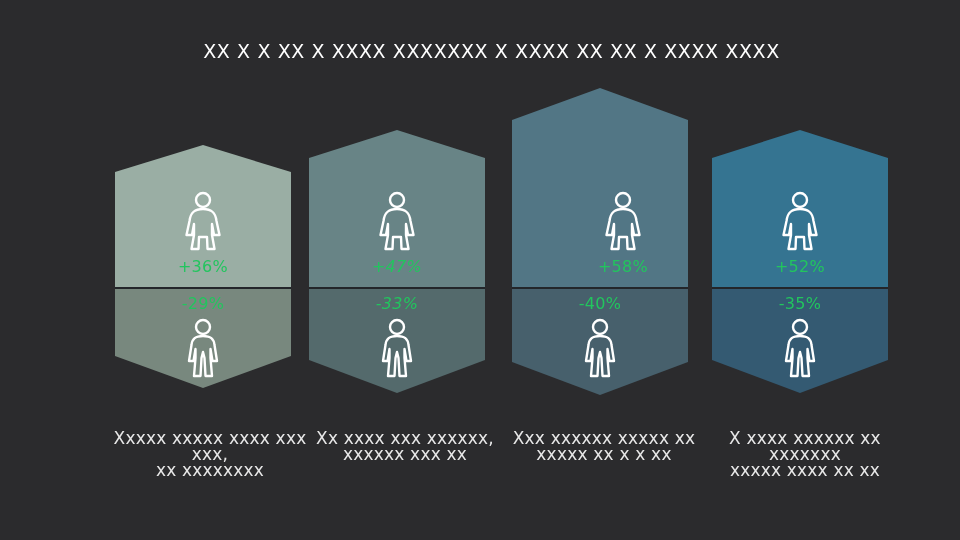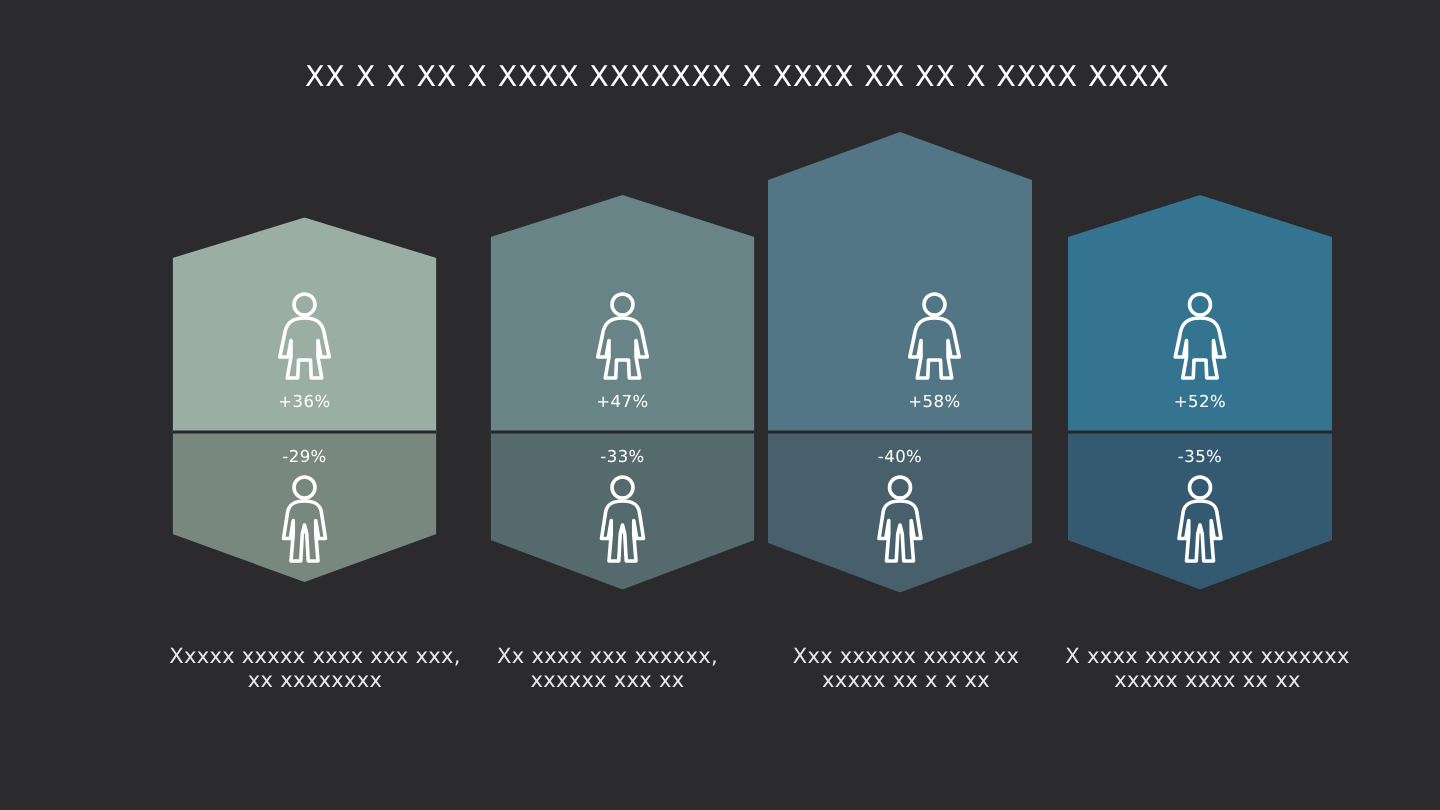--- a/index.html
+++ b/index.html
@@ -30,59 +30,59 @@
     width:773px; height:312px;
   }
 
   .col {
     position:absolute;
     top:0;
     width:176px;
     height:312px;
   }
   .col.c0 { left:0px; }
-  .col.c1 { left:212px; }
+  .col.c1 { left:194px;font-style:italic; }
   .col.c2 { left:397px; }
   .col.c3 { left:597px; }
 
   .hexwrap { position:absolute; left:0; top:0; width:176px; height:312px; }
 
   .cell {
     position:absolute;
     left:0;
     width:176px;
     display:flex;
     flex-direction:column;
     align-items:center;
     justify-content:center;
   }
   .cell .pct {
-    color:#ffffff;
-    font-size:11px;
+    color:#22c55e;
+    font-size:16px;
     letter-spacing:0.3px;
     line-height:1;
   }
   .icon { display:block; }
   .icon svg { display:block; }
 
   .top-cell .pct { margin-top:6px; }
   .bot-cell .pct { margin-bottom:6px; }
 
   .captions {
     position:absolute;
     top:430px; left:100px;
     width:800px;
   }
   .caption {
     position:absolute;
     top:0;
     width:200px;
     text-align:center;
     color:#e8e8e8;
-    font-size:14px;
+    font-size:17px;
     line-height:16px;
     letter-spacing:0.2px;
   }
   .caption.k0 { left:10px; }
   .caption.k1 { left:205px; }
   .caption.k2 { left:404px;text-align:center; }
   .caption.k3 { left:605px; }
   .caption span { display:block; }
 </style>
 </head>

